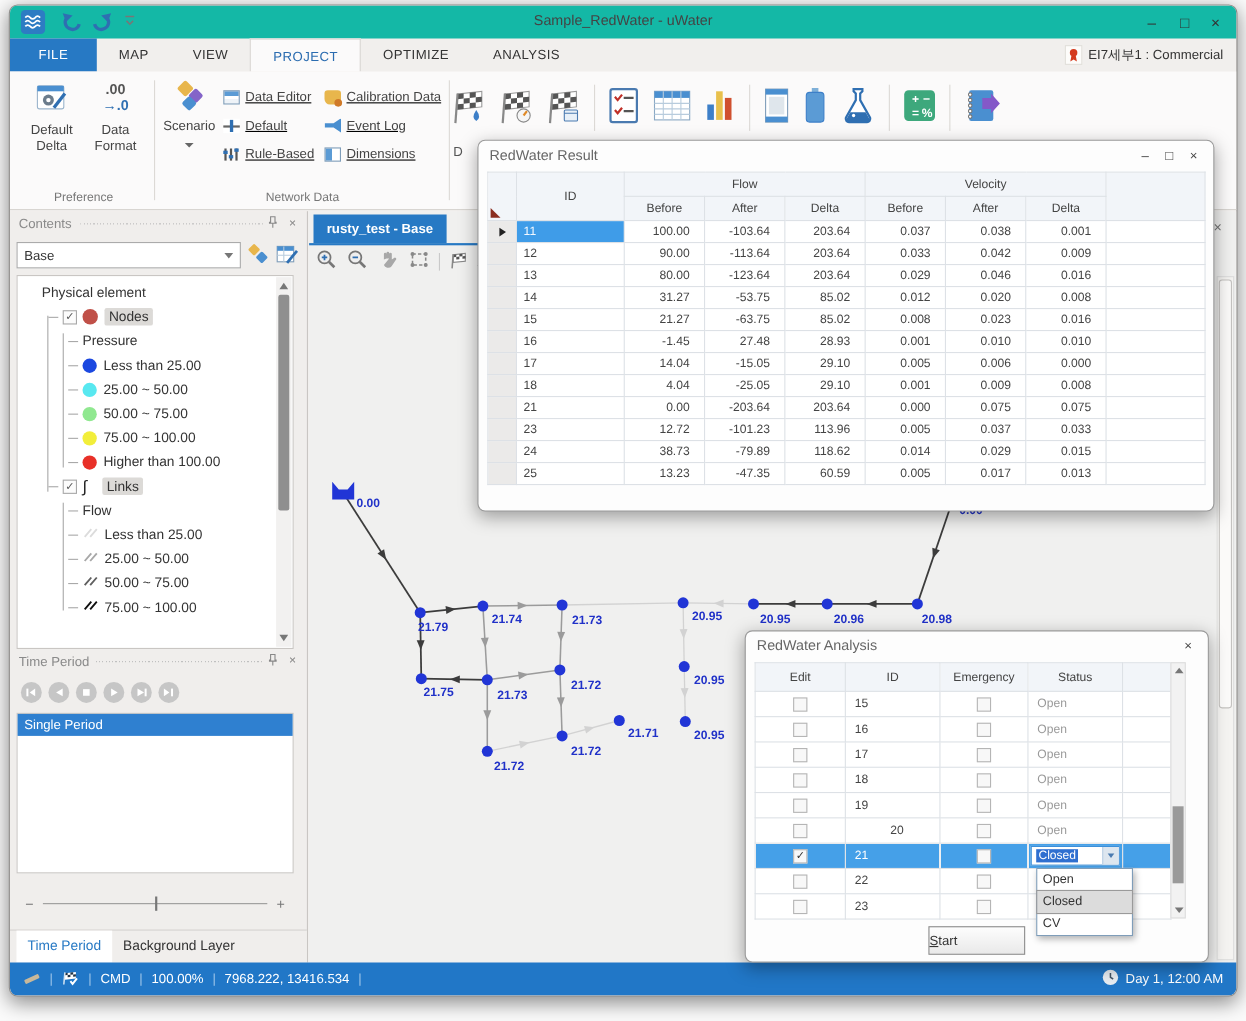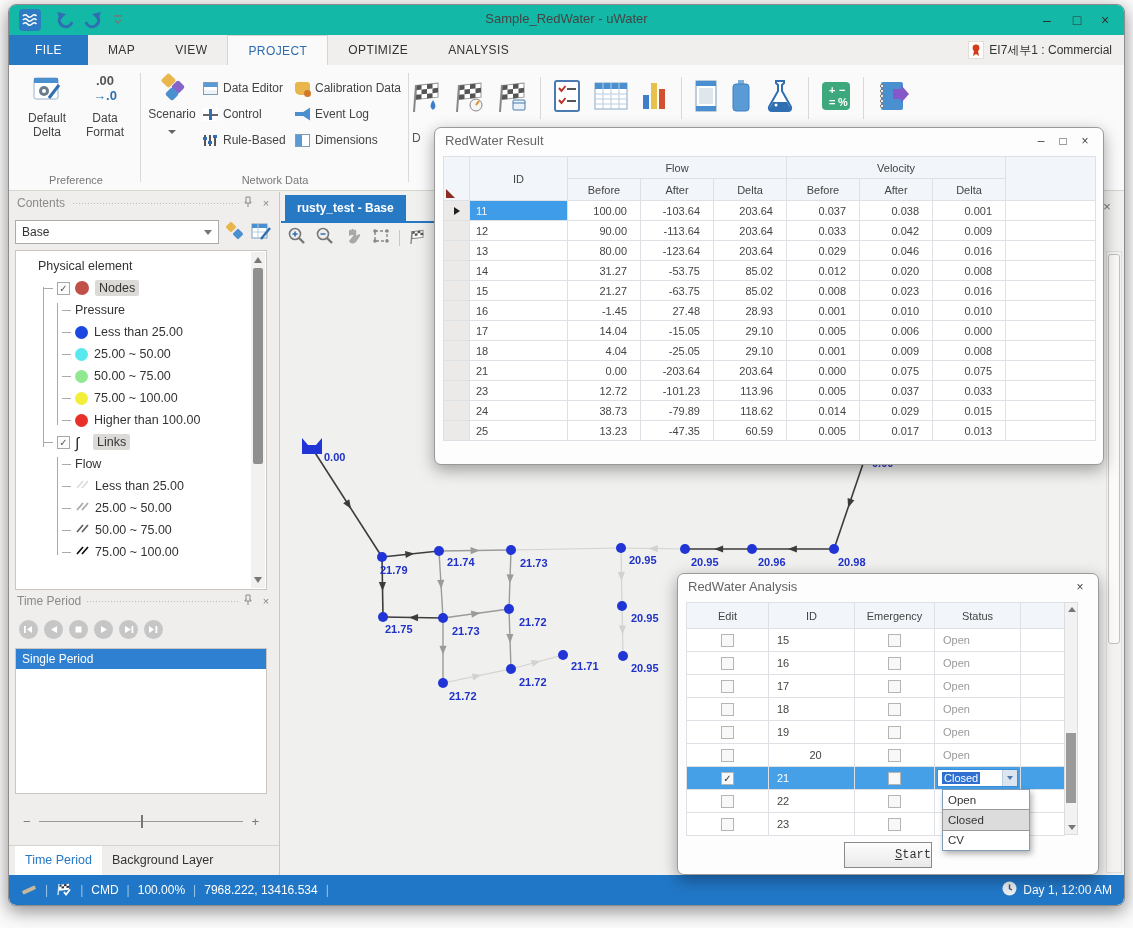--- a/index.html
+++ b/index.html
@@ -1,19 +1,19 @@
 <!DOCTYPE html>
 <html><head>
 <meta charset="utf-8">
 <style>
   * { margin:0; padding:0; box-sizing:border-box; }
   html,body { background:#f6f6f6; }
   body { font-family:"Liberation Sans","DejaVu Sans",sans-serif; }
   #stage { position:relative; width:1133px; height:928px; background:#fbfbfb; overflow:hidden; }
-  .abs { position:absolute; }
+  .abs { position:absolute;text-decoration:underline; }
 
   
   #appwin { position:absolute; left:8px; top:4px; width:1117px; height:902px;
     background:#f1efed; border:1px solid #8f8d8b; border-radius:8px;
     box-shadow:0 5px 18px rgba(0,0,0,.45); overflow:hidden; }
 
   
   #titlebar { position:absolute; left:0; top:0; right:0; height:30px; background:#14b8a6; }
   #applogo { position:absolute; left:10px; top:4px; width:22px; height:22px; border-radius:4px; background:#2d7cc3; }
   #applogo svg { display:block; }
@@ -141,21 +141,21 @@
   .cb { display:inline-block; width:13px; height:13px; border:1px solid #b5b5b5; background:#f8f8f8; font-size:10px; color:#333; line-height:12px; text-align:center; vertical-align:middle; }
   #an-vscroll { position:absolute; left:386px; top:28px; width:14px; height:233px; background:#f2f2f2; border:1px solid #ddd; }
   #an-vthumb { position:absolute; left:1px; right:1px; top:130px; height:70px; background:#9a9a9a; }
   .combo-ed { position:absolute; inset:2px; background:#fff; border:1px solid #3d8fd8; display:flex; align-items:center; }
   .combo-ed .selspan { margin-left:4px; background:#2f6fd0; color:#fff; font-size:11px; padding:0 2px; }
   .combo-ed .cbtn { margin-left:auto; width:15px; align-self:stretch; background:#dde6ef; border-left:1px solid #b9cfe4; display:flex; align-items:center; justify-content:center; }
   .combo-ed .cbtn i { width:0; height:0; border-left:3.5px solid transparent; border-right:3.5px solid transparent; border-top:4px solid #4a7ab0; }
   #an-dropdown { position:absolute; left:264px; top:215px; width:88px; background:#fff; border:1px solid #7f9db9; box-shadow:2px 3px 6px rgba(0,0,0,.3); z-index:60; }
   #an-dropdown .ditem { height:20px; line-height:20px; font-size:11.5px; color:#333; padding-left:5px; }
   #an-dropdown .ditem.hl { background:#dcdcdc; outline:1px solid #9a9a9a; }
-  #start-btn { position:absolute; left:166px; top:268px; width:88px; height:26px; background:linear-gradient(#fdfdfd,#e9e9e9); border:1px solid #8a8a8a; font-size:12px; color:#333; text-align:right; line-height:24px;font-family:Liberation Mono, monospace; }
+  #start-btn { position:absolute; left:166px; top:268px; width:88px; height:26px; background:linear-gradient(#fdfdfd,#e9e9e9); border:1px solid #8a8a8a; font-size:12px; color:#333; text-align:left; line-height:24px; }
 
   
   #statusbar { position:absolute; left:0; right:0; bottom:0; height:30px; background:#2177c7; border-radius:0 0 7px 7px; color:#fff; font-size:12px; display:flex; align-items:center; padding:0 12px; gap:8px; }
   #statusbar .ssep { color:#9cc4e8; }
   #statusbar .right { margin-left:auto; display:flex; align-items:center; gap:6px; }
 </style>
 </head>
 <body>
 
 <div id="stage">
@@ -242,21 +242,21 @@
       <span>Scenario</span>
       <div style="margin-top:2px;"><span style="display:inline-block;width:0;height:0;border-left:4px solid transparent;border-right:4px solid transparent;border-top:4px solid #666;"></span></div>
     </div>
     <div class="abs" id="nd-col1" style="left:194px;top:10px;">
           <div class="nd-item">
             <span class="nic ic0"></span>
             <span>Data Editor</span>
           </div>
           <div class="nd-item">
             <span class="nic ic1"></span>
-            <span>Control</span>
+            <span>Default</span>
           </div>
           <div class="nd-item">
             <span class="nic ic2"></span>
             <span>Rule-Based</span>
           </div>
         </div>
     <div class="abs" id="nd-col2" style="left:286px;top:10px;">
           <div class="nd-item">
             <span class="nic ic3"></span>
             <span>Calibration Data</span>

